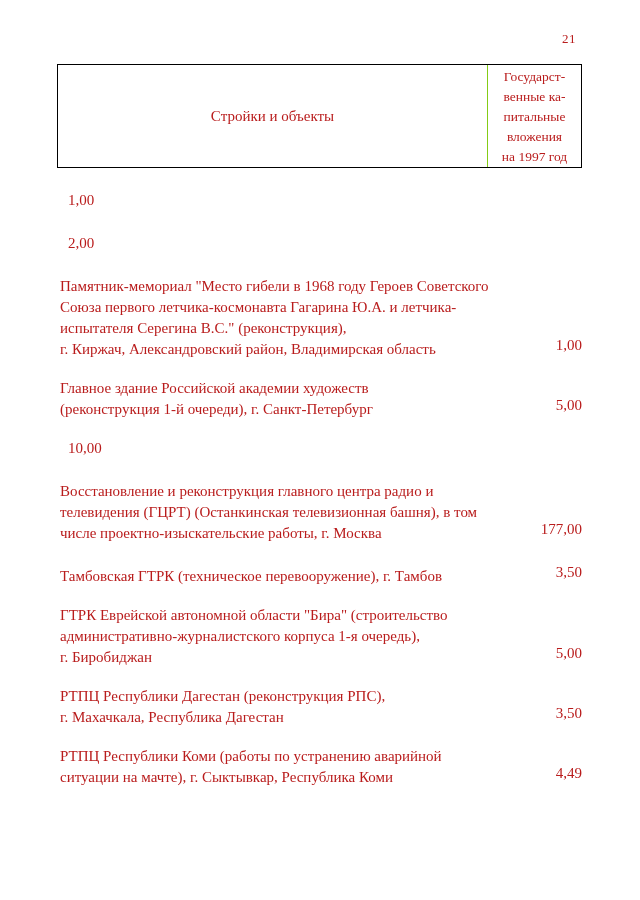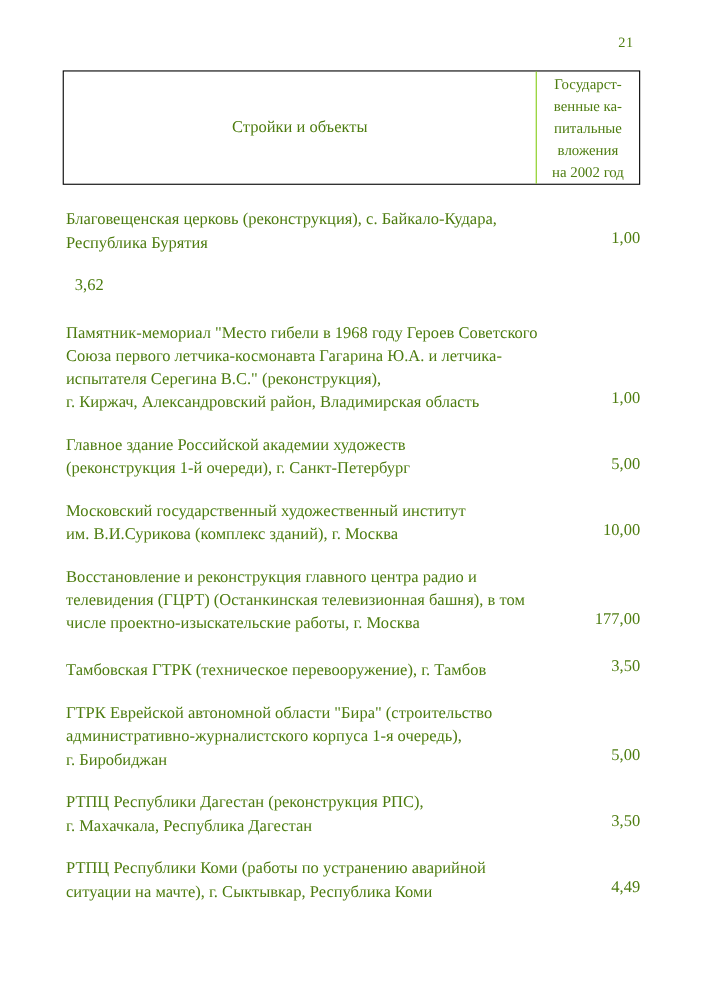--- a/index.html
+++ b/index.html
@@ -2,21 +2,21 @@
 <html><head>
 <meta charset="utf-8">
 <style>
   * { margin: 0; padding: 0; box-sizing: border-box; }
   html, body { background: #ffffff; }
   .page {
     position: relative;
     width: 640px;
     height: 900px;
     background: #ffffff;
-    color: #4d7c0f;
+    color: #b91c1c;
     font-family: "Liberation Serif", serif;
     overflow: hidden;
   }
   .page-number {
     position: absolute;
     top: 31px;
     right: 64px;
     font-size: 13px;
     letter-spacing: 0.5px;
   }
@@ -76,52 +76,48 @@
 <div class="page">
 
   <div class="page-number">21</div>
 
   <div class="header-table">
     <div class="hcell-left">Стройки и объекты</div>
     <div class="hcell-right">Государст-
 венные ка-
 питальные
 вложения
-на 2002 год</div>
+на 1997 год</div>
   </div>
 
   <div class="rows">
 
     <div class="row">
-      <div class="row-text">Благовещенская церковь (реконструкция), с. Байкало-Кудара,
-Республика Бурятия</div>
       <div class="row-value">1,00</div>
     </div>
 
     <div class="row">
-      <div class="row-value">3,62</div>
+      <div class="row-value">2,00</div>
     </div>
 
     <div class="row">
       <div class="row-text">Памятник-мемориал "Место гибели в 1968 году Героев Советского
 Союза первого летчика-космонавта Гагарина Ю.А. и летчика-
 испытателя Серегина В.С." (реконструкция),
 г. Киржач, Александровский район,  Владимирская область</div>
       <div class="row-value">1,00</div>
     </div>
 
     <div class="row">
       <div class="row-text">Главное здание Российской академии художеств
 (реконструкция 1-й очереди),  г. Санкт-Петербург</div>
       <div class="row-value">5,00</div>
     </div>
 
     <div class="row">
-      <div class="row-text">Московский государственный художественный институт
-им. В.И.Сурикова (комплекс зданий), г. Москва</div>
       <div class="row-value">10,00</div>
     </div>
 
     <div class="row">
       <div class="row-text">Восстановление и реконструкция главного центра радио и
 телевидения (ГЦРТ) (Останкинская телевизионная башня), в том
 числе проектно-изыскательские работы, г.  Москва</div>
       <div class="row-value">177,00</div>
     </div>
 

